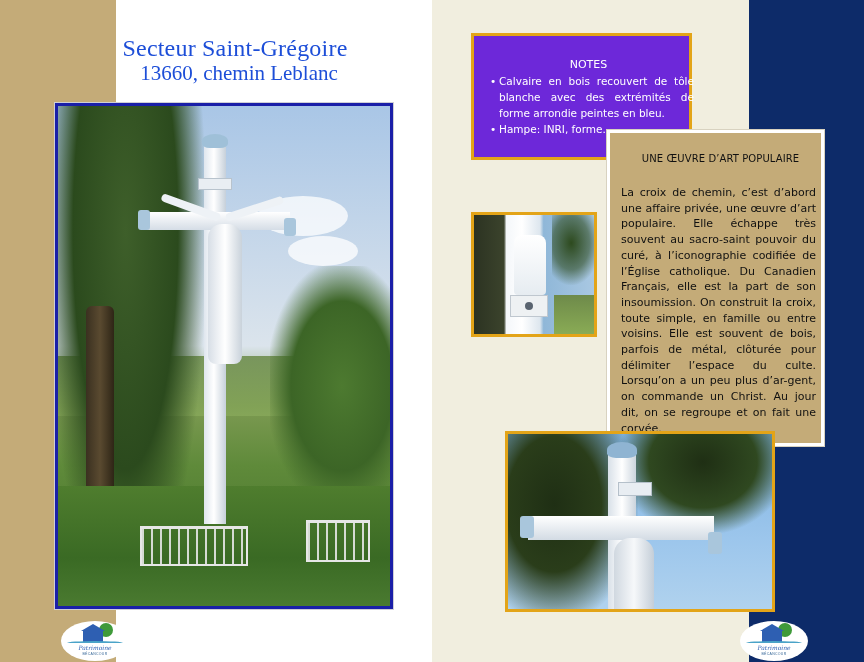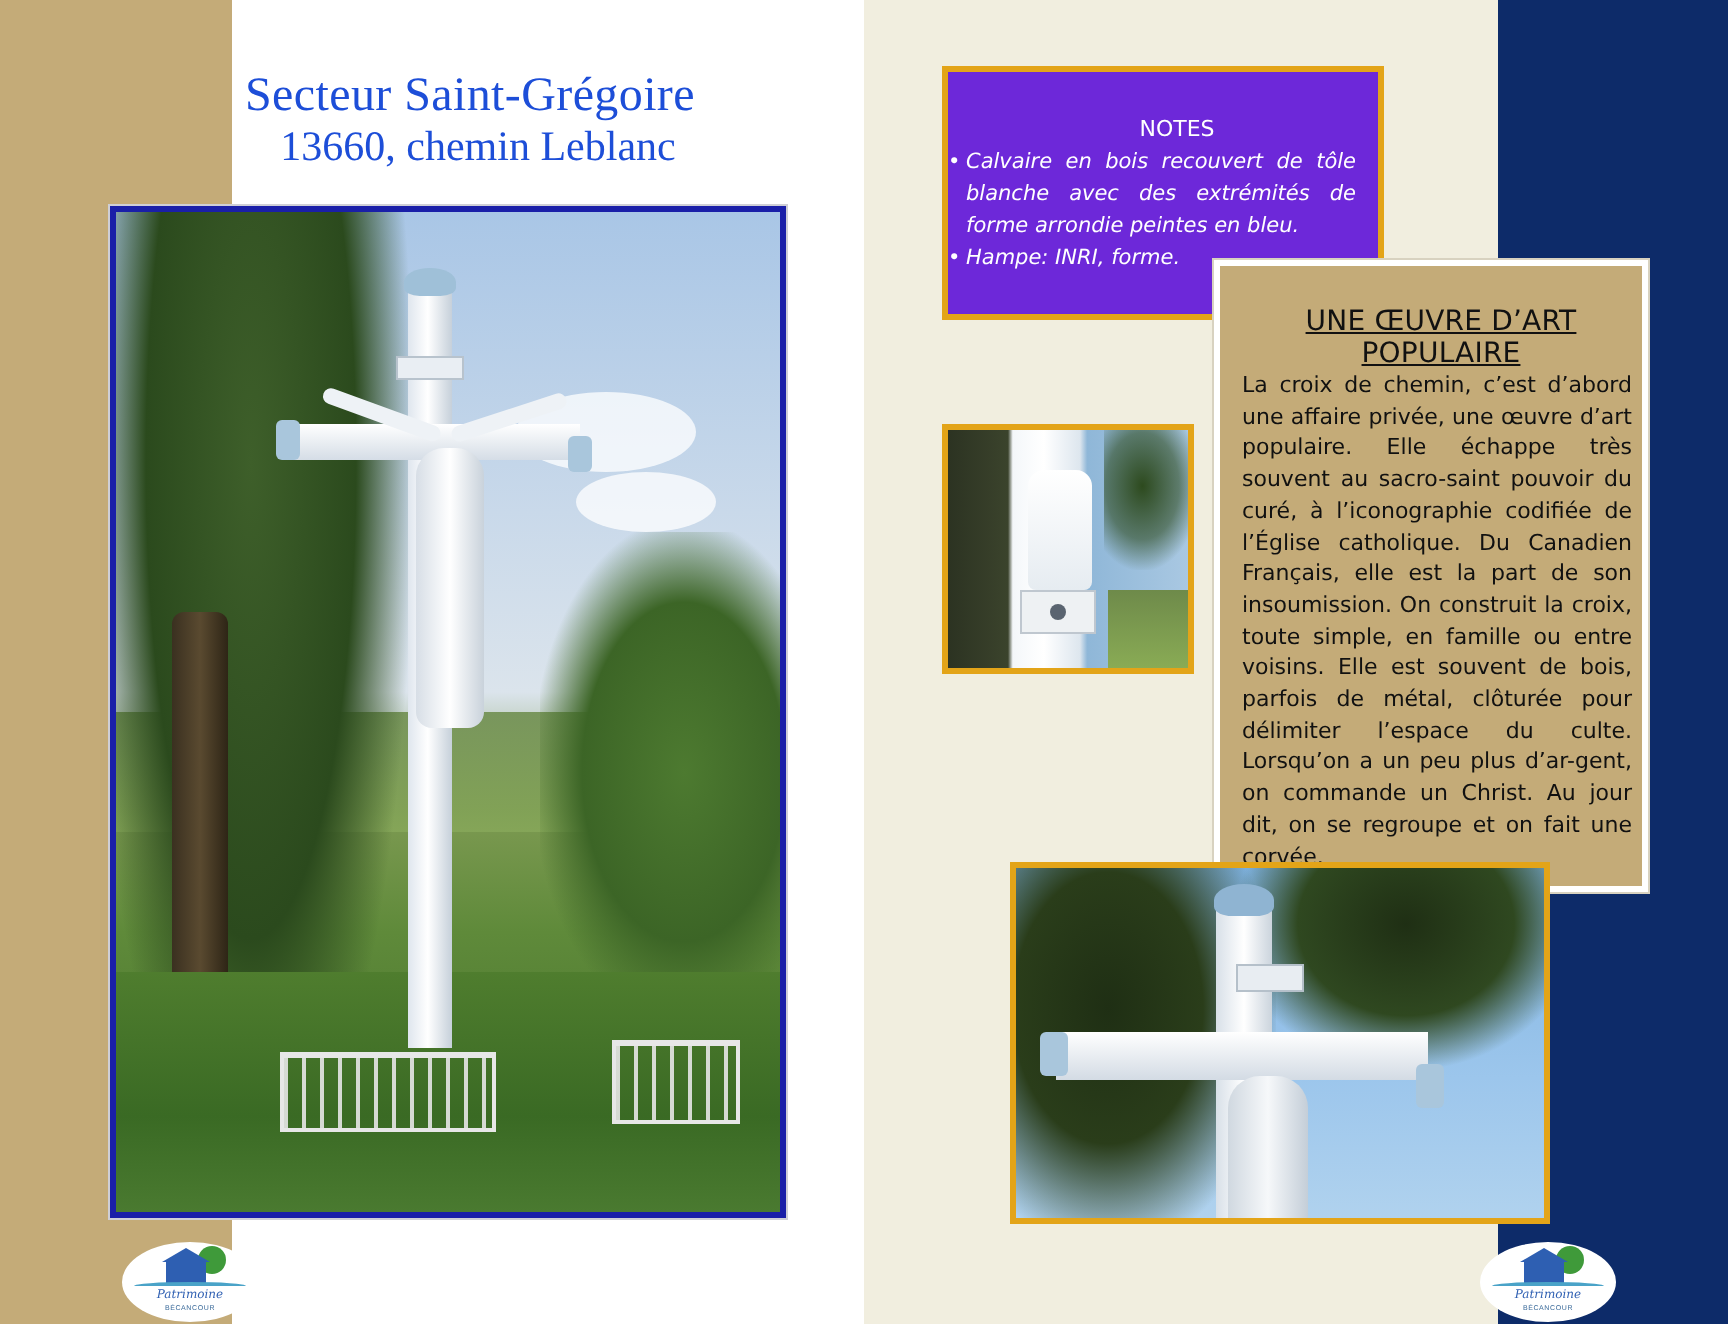--- a/index.html
+++ b/index.html
@@ -70,31 +70,31 @@
   .logo-text { position: absolute; left: 0; top: 23px; width: 68px; text-align: center; font-family: "DejaVu Serif", serif; font-style: italic; font-size: 6px; color: #2e5fb2; line-height: 7px; }
   .logo-subtext { position: absolute; left: 0; top: 31px; width: 68px; text-align: center; font-size: 3.5px; color: #3a6a9a; letter-spacing: 0.3px; }
 
   
   .notes-box {
     position: absolute; left: 471px; top: 33px; width: 221px; height: 127px;
     background: #6d28d9; border: 3px solid #e3a418; color: #ffffff;
     font-family: "DejaVu Sans", sans-serif;
   }
   .notes-title { position: absolute; left: 0; top: 22px; width: 100%; text-align: center; font-size: 11px; padding-left: 14px; }
-  .notes-list { position: absolute; left: 0; top: 37px; width: 204px; list-style: none; font-size: 10.5px; line-height: 16px; font-style: italic; }
+  .notes-list { position: absolute; left: 16px; top: 37px; width: 204px; list-style: none; font-size: 10.5px; line-height: 16px; }
   .notes-list li { position: relative; padding-left: 9px; text-align: justify; text-align-last: left; }
   .notes-list li::before { content: "•"; position: absolute; left: 0; top: 0; }
 
   
   .article-panel {
     position: absolute; left: 607px; top: 130px; width: 217px; height: 316px;
     background: #c4ab78; border: 3px solid #ffffff; box-shadow: 0 0 0 1px #d8d2c0;
     font-family: "DejaVu Sans", sans-serif; color: #111;
   }
-  .article-title { position: absolute; left: 0; top: 20px; width: 100%; text-align: center; font-size: 14px; padding-left: 10px; letter-spacing: 0.1px; text-decoration: underline; }
+  .article-title { position: absolute; left: 0; top: 20px; width: 100%; text-align: center; font-size: 10px; padding-left: 10px; letter-spacing: 0.1px; }
   .article-body { position: absolute; left: 11px; top: 52px; width: 195px; font-size: 11px; line-height: 15.7px; text-align: justify; }
 
   
   .detail-photo-frame {
     position: absolute; left: 471px; top: 212px; width: 126px; height: 125px;
     border: 3px solid #e3a418; overflow: hidden;
     background: linear-gradient(90deg, #2c3322 0%, #3b432c 25%, #f4f7fa 27%, #ffffff 40%, #dde6ee 55%, #8fb7d8 58%, #a9c8e2 100%);
   }
   .detail-field { position: absolute; left: 80px; top: 80px; width: 50px; height: 40px; background: linear-gradient(180deg,#6e8a4a,#8aac55); }
   .detail-leaves { position: absolute; left: 78px; top: 0; width: 48px; height: 70px; background: radial-gradient(ellipse at 40% 40%, #2d4a1e 0%, rgba(45,74,30,0.6) 45%, rgba(45,74,30,0) 72%); }

